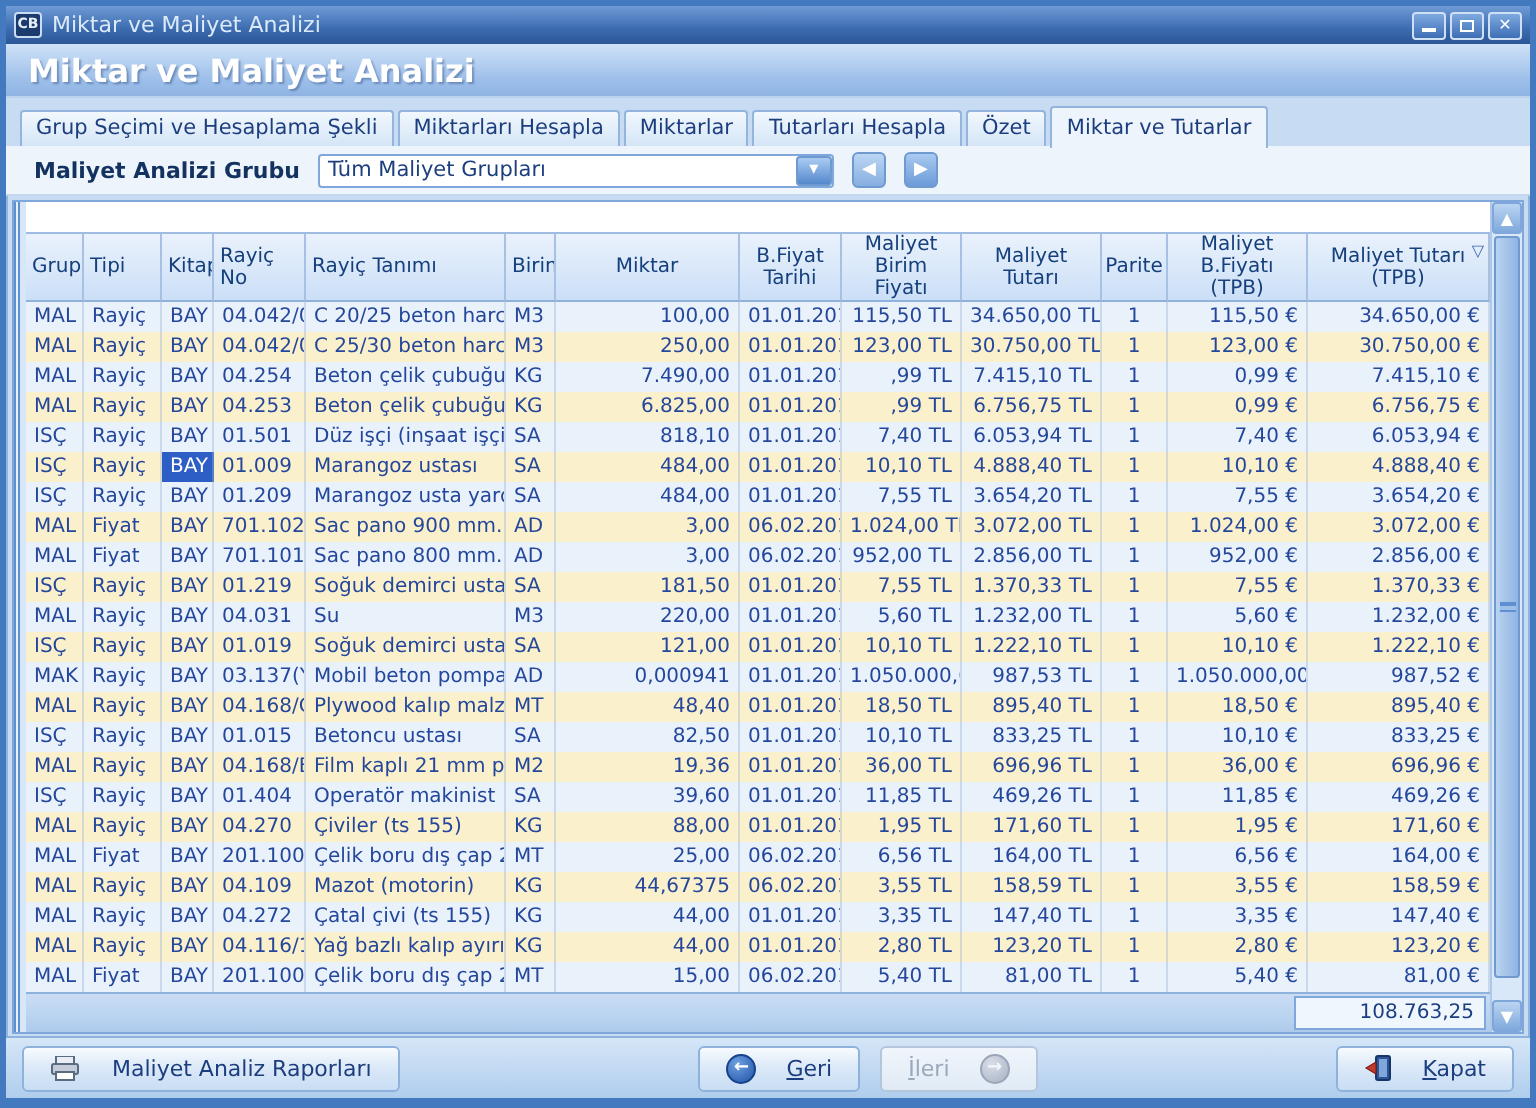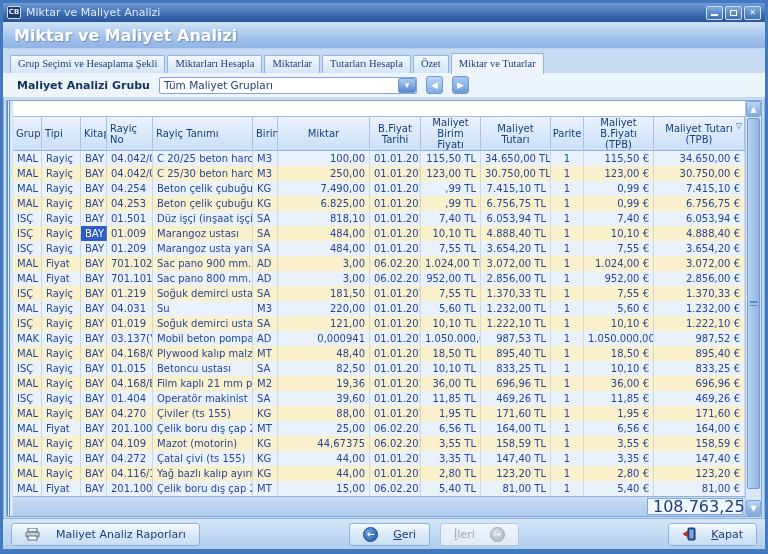--- a/index.html
+++ b/index.html
@@ -21,21 +21,21 @@
   .win-btn.min::after{content:"";position:absolute;left:4px;right:4px;bottom:3px;height:2px;background:#fff;}
   .win-btn.max::after{content:"";position:absolute;left:4px;right:4px;top:3px;bottom:3px;border:1.5px solid #fff;}
   .win-btn.cls::after{content:"\2715";font-size:8px;font-weight:bold;}
 
   
   .banner{height:27px;flex:0 0 27px;background:linear-gradient(#CFE2F7,#9CBEE9 70%,#8FB4E4);
     display:flex;align-items:center;padding:0 11px;border-bottom:1px solid #BAD2EE;}
   .banner .btitle{color:#FFFFFF;font-size:16px;font-weight:bold;text-shadow:1px 1px 1px rgba(70,100,150,.55);}
 
   
-  .tabstrip{height:24px;flex:0 0 24px;background:#C7DCF2;display:flex;align-items:flex-end;padding:0 0 0 7px;font-family:Liberation Serif, serif;}
+  .tabstrip{height:24px;flex:0 0 24px;background:#C7DCF2;display:flex;align-items:flex-end;padding:0 0 0 7px;}
   .tab{height:18px;padding:2px 7px 0 7px;margin-right:2px;font-size:10.5px;color:#1C3E7E;white-space:nowrap;
     background:linear-gradient(#F2F8FD,#D4E5F7);border:1px solid #93B4DC;border-bottom:none;border-radius:2px 2px 0 0;}
   .tab.active{height:21px;background:#EDF4FC;position:relative;z-index:2;padding-top:4px;margin-bottom:-1px;}
 
   
   .toolbar{height:25px;flex:0 0 25px;background:#EDF4FC;display:flex;align-items:center;
     padding:0 0 0 14px;gap:9px;border-bottom:1px solid #C2D6EE;position:relative;z-index:1;}
   .toolbar .tlabel{font-weight:bold;font-size:11px;color:#14325F;}
   .combo{width:258px;height:17px;background:#FFFFFF;border:1px solid #7FA7DB;border-radius:2px;display:flex;align-items:center;}
   .combo .cval{flex:1;font-size:10.5px;color:#1C3E7E;padding:0 4px;white-space:nowrap;overflow:hidden;}
@@ -65,22 +65,22 @@
   .rows{flex:1;overflow:hidden;}
   .grow{height:15px;background:#E9F2FB;}
   .grow.alt{background:#FBF0CC;}
   .cell{font-size:10px;color:#24479B;padding:0 4px;line-height:15px;white-space:nowrap;overflow:hidden;
     border-right:1px solid rgba(150,175,210,.38);}
   .cell.r{text-align:right;}
   .cell.c{text-align:center;}
   .cell.selected{background:#2D5EC5;color:#FFFFFF;}
   .grid-footer{height:20px;flex:0 0 20px;background:linear-gradient(#CADDF4,#AECBEC);border-top:1px solid #8FB2DC;
     display:flex;justify-content:flex-end;align-items:center;padding:0 2px;}
-  .total-box{width:96px;height:17px;background:#EFF6FD;border:1px solid #7FA7DB;font-size:16px;color:#1C3E7E;
-    text-align:center;padding:0 5px;line-height:15px;}
+  .total-box{width:96px;height:17px;background:#EFF6FD;border:1px solid #7FA7DB;font-size:10px;color:#1C3E7E;
+    text-align:right;padding:0 5px;line-height:15px;}
 
   
   .scrollbar{width:16px;flex:0 0 16px;background:#D9E8F8;border-left:1px solid #AEC8E8;display:flex;flex-direction:column;}
   .sb-btn{height:16px;flex:0 0 16px;border:1px solid #7FA7DB;border-radius:2px;
     background:linear-gradient(#BAD4F1,#7FA9DC);color:#fff;font-size:8px;display:flex;align-items:center;justify-content:center;}
   .sb-btn.up::after{content:"\25B2";}
   .sb-btn.down::after{content:"\25BC";}
   .sb-thumb{flex:1;margin:1px 1px 11px 1px;background:linear-gradient(90deg,#BAD3F0,#8FB4E4);
     border:1px solid #6F9AD0;border-radius:2px;display:flex;align-items:center;justify-content:center;}
   .sb-grip{width:8px;height:5px;border-top:1px solid #5E8FD0;border-bottom:1px solid #5E8FD0;background:linear-gradient(#fff0,#fff0),#9FC1E8;box-shadow:0 2px 0 -1px #5E8FD0 inset;}

